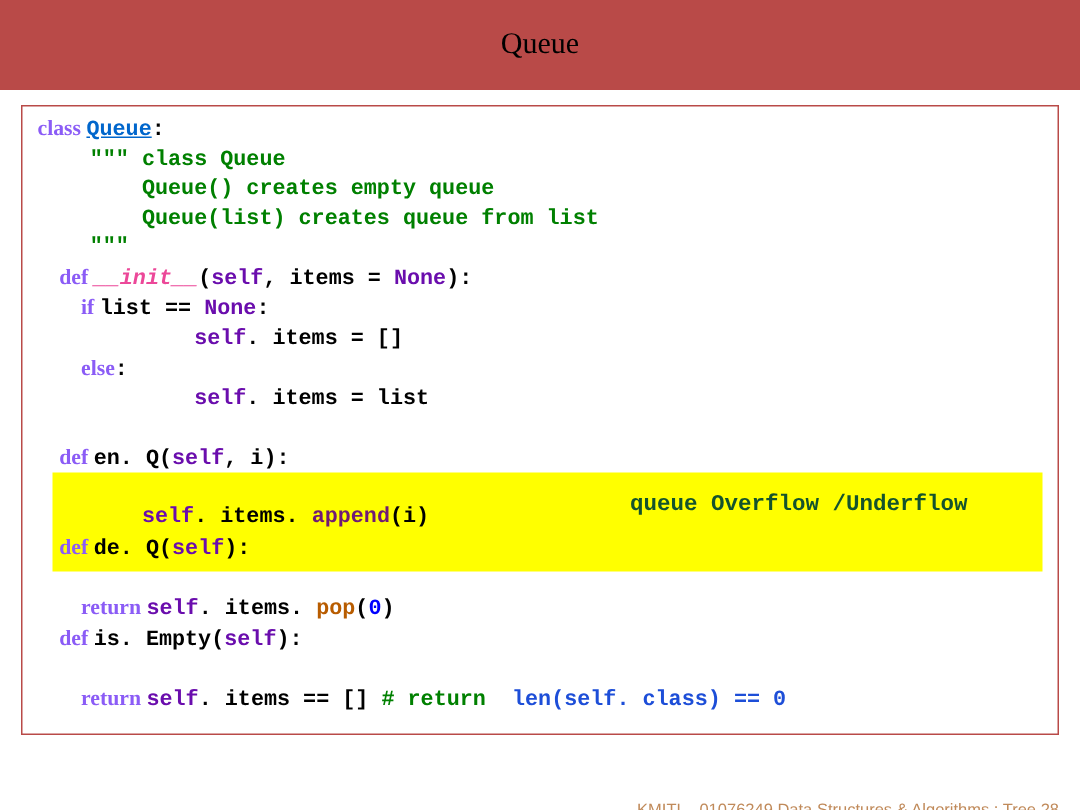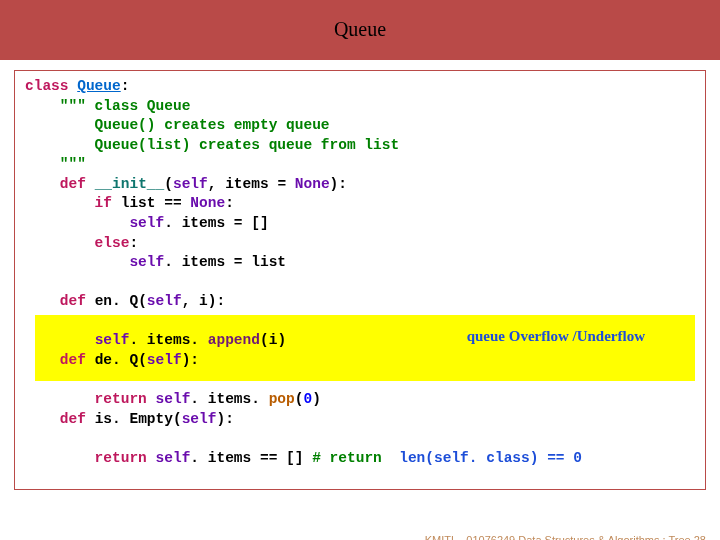--- a/index.html
+++ b/index.html
@@ -30,24 +30,24 @@
     margin: 10px 14px 0 14px;
     border: 1px solid #b94a48;
     padding: 6px 10px 10px 10px;
     font-size: 14.5px;
     line-height: 1.35;
     font-weight: bold;
     position: relative;
     height: 420px;
     box-sizing: border-box;
   }
-  .kw { color: #be185d; }
+  .kw { color: #8b5cf6; font-family: Liberation Serif, serif; }
   .cls { color: #0066cc; text-decoration: underline; }
   .str { color: #008000; }
-  .fn { color: #0f766e; }
+  .fn { color: #ec4899; font-style: italic; }
   .bi { color: #6a0dad; margin-top: 12px; }
   .slf { color: #6a0dad; }
   .num { color: #0000ff; }
   .append { color: #701a75; font-family: Liberation Mono, monospace; }
   .pop { color: #b85c00; }
   .cmt { color: #008000; }
   .red { color: #1d4ed8; }
 
   .highlight-box {
     position: absolute;
@@ -61,24 +61,24 @@
   .code-content {
     position: relative;
     z-index: 1;
     white-space: pre;
   }
   .note {
     position: absolute;
     right: 60px;
     top: 256px;
     z-index: 2;
-    font-family: Liberation Serif, serif;
+    font-family: Liberation Mono, monospace;
     font-weight: bold;
     font-size: 15px;
-    color: #1d4ed8;
+    color: #14532d;
     line-height: 1.3;
   }
   .footer {
     position: absolute;
     bottom: 6px;
     left: 0;
     right: 0;
     font-family: Arial, sans-serif;
     font-size: 11px;
     color: #c08a5a;

